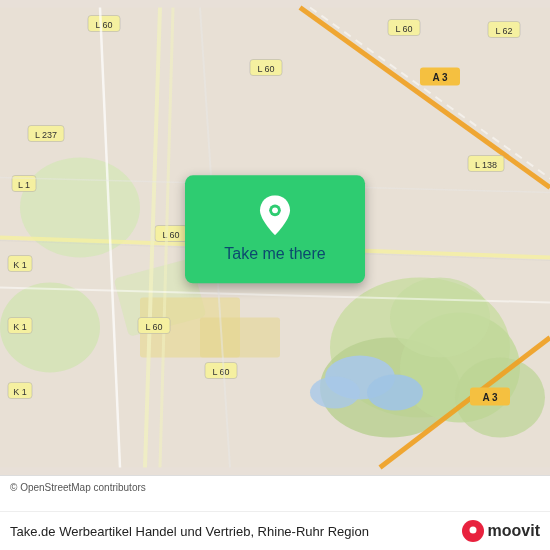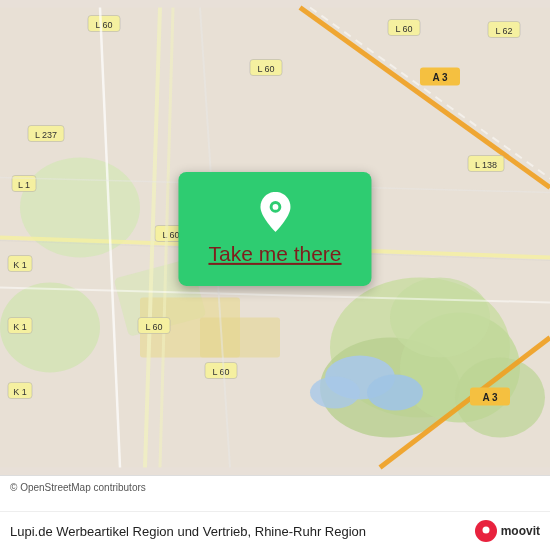--- a/index.html
+++ b/index.html
@@ -45,28 +45,27 @@
       cursor: pointer;
       min-width: 180px;
     }
 
     #pin-icon {
       width: 40px;
       height: 40px;
     }
 
     #take-me-there-btn {
-      color: #7f1d1d;
-      font-size: 21px;
+      color: #0c4a6e;
+      font-size: 16px;
       font-weight: 500;
       background: none;
       border: none;
       cursor: pointer;
       white-space: nowrap;
-      text-decoration: underline;
     }
 
     
     #bottom-bar {
       background: white;
       padding: 6px 10px;
       display: flex;
       align-items: flex-start;
       justify-content: space-between;
       border-top: 1px solid #ddd;
@@ -91,21 +90,21 @@
     #location-name {
       font-size: 13px;
       color: #222;
       flex: 1;
     }
 
     #moovit-logo {
       display: flex;
       align-items: center;
       gap: 4px;
-      font-size: 12px;
+      font-size: 16px;
       font-weight: bold;
       color: #2b2b2b;
     }
 
     #moovit-icon {
       width: 22px;
       height: 22px;
     }
   </style>
 </head>
@@ -205,21 +204,21 @@
       </svg>
       <button id="take-me-there-btn">Take me there</button>
     </div>
   </div>
 
   <div id="bottom-bar">
     <span id="attribution">© OpenStreetMap contributors</span>
   </div>
 
   <div id="footer">
-    <span id="location-name">Lupi.de Werbeartikel Region und Vertrieb, Rhine-Ruhr Region</span>
+    <span id="location-name">Take.de Werbeartikel Handel und Vertrieb, Rhine-Ruhr Region</span>
     <div id="moovit-logo">
 
       <svg id="moovit-icon" viewBox="0 0 22 22" xmlns="http://www.w3.org/2000/svg">
         <circle cx="11" cy="11" r="11" fill="#e8223e"></circle>
         <path d="M11 3 C7 3 4 6.5 4 10.5 C4 15.5 11 21 11 21 C11 21 18 15.5 18 10.5 C18 6.5 15 3 11 3Z" fill="#e8223e"></path>
         <circle cx="11" cy="10" r="3.5" fill="white"></circle>
       </svg>
       <span>moovit</span>
     </div>
   </div>

